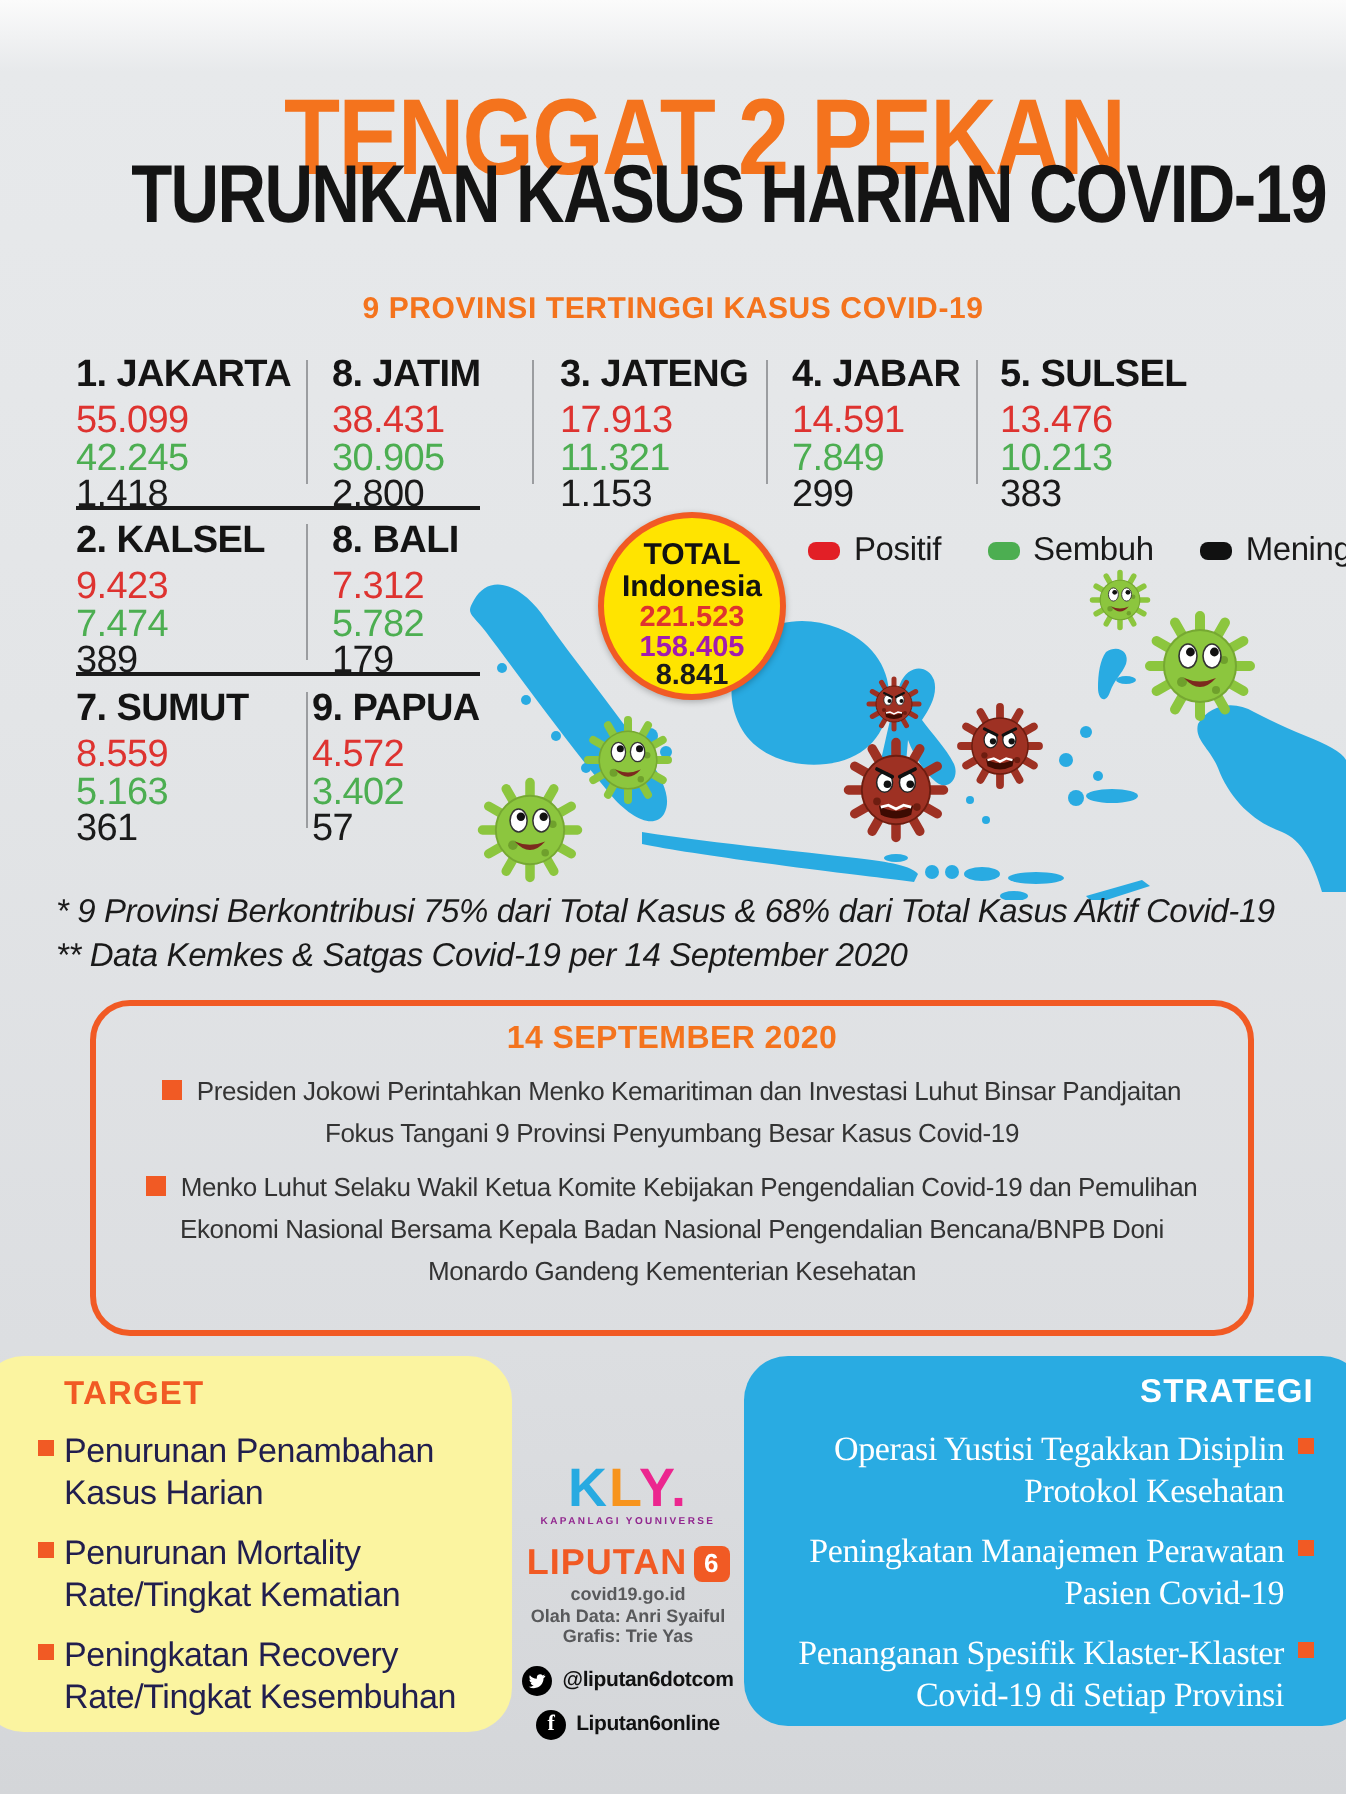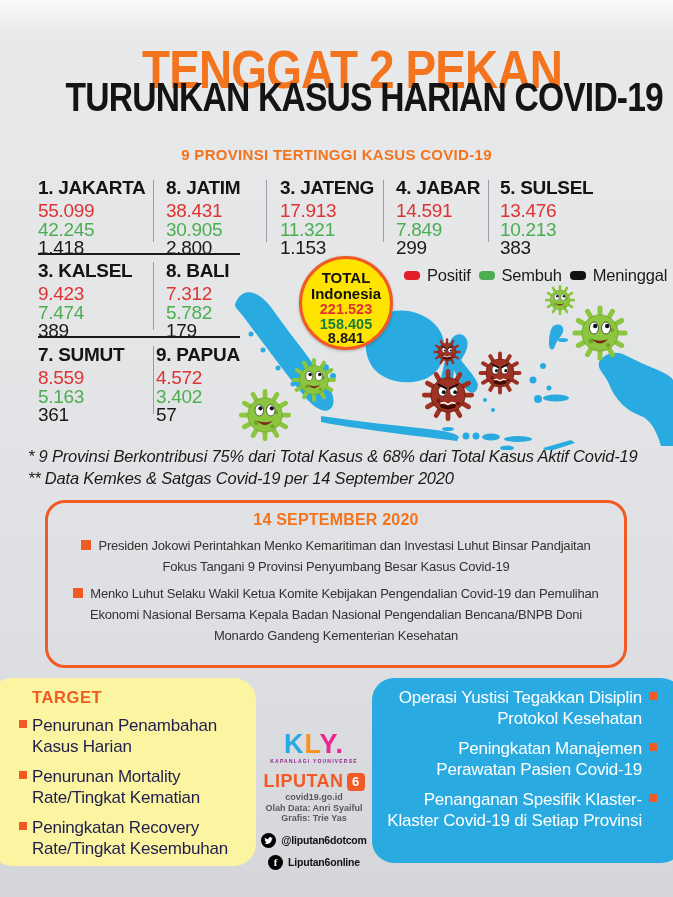--- a/index.html
+++ b/index.html
@@ -31,39 +31,39 @@
   
   .total-circle{left:299px;top:256px;width:88px;height:88px;border-radius:50%;
     background:#ffe400;border:3px solid #f15a24;z-index:6;text-align:center;
     box-shadow:0 1px 3px rgba(0,0,0,.25);}
   .total-circle .tl{font-size:15px;font-weight:800;color:#111;line-height:16px;}
   .total-circle .tv{font-size:14.5px;font-weight:700;line-height:14.5px;}
   .total-pad{padding-top:11px;}
   
   .legend{left:404px;top:266px;display:flex;align-items:center;gap:7px;z-index:6;}
   .chip{width:16px;height:9px;border-radius:4px;display:inline-block;}
-  .leg-label{font-size:16.5px;color:#1a1a1a;margin-right:1px;letter-spacing:-.2px;}
+  .leg-label{font-size:16.5px;color:#1a1a1a;margin-right:16px;letter-spacing:-.2px;}
   
   .fnote{left:28px;font-size:16.5px;font-style:italic;color:#1a1a1a;letter-spacing:-.2px;}
   
   .event-box{left:45px;top:500px;width:576px;height:162px;border:3px solid #f15a24;border-radius:20px;
     text-align:center;}
   .ev-date{margin-top:8px;font-size:16px;font-weight:800;color:#f4731d;letter-spacing:.2px;}
   .ev-p{margin:6px auto 0;width:540px;font-size:13px;line-height:21px;color:#333;letter-spacing:-.2px;}
   .sq{display:inline-block;width:10px;height:10px;background:#f15a24;margin-right:7px;}
   
   .target-box{left:-10px;top:678px;width:266px;height:188px;background:#fbf4a0;border-radius:22px;
     padding:10px 12px 0 42px;box-sizing:border-box;}
   .tg-title{font-size:16.5px;font-weight:800;color:#f15a24;letter-spacing:.6px;margin-bottom:8px;}
   .tg-item{position:relative;font-size:17px;line-height:21px;color:#211e4e;margin-bottom:9px;letter-spacing:-.2px;}
   .tg-item .bullet{position:absolute;left:-13px;top:5px;width:8px;height:8px;background:#f15a24;}
   .strategy-box{left:372px;top:678px;width:311px;height:185px;background:#29abe2;border-radius:22px;
     padding:9px 26px 0 12px;box-sizing:border-box;text-align:right;}
   .st-title{font-size:16.5px;font-weight:800;color:#fff;letter-spacing:.6px;margin-bottom:8px;}
-  .st-item{position:relative;font-size:17px;line-height:21px;color:#fff;margin-bottom:9px;padding-right:15px;letter-spacing:-.2px;}
+  .st-item{position:relative;font-size:17px;line-height:21px;color:#fff;margin-bottom:9px;padding-right:15px;letter-spacing:-.2px;font-family:Liberation Serif, serif;}
   .st-item .bullet{position:absolute;right:0;top:5px;width:8px;height:8px;background:#f15a24;}
   
   .credits{left:254px;top:731px;width:120px;text-align:center;}
   .kly{font-size:27px;font-weight:800;letter-spacing:1px;line-height:26px;}
   .kly .k{color:#27aae1;} .kly .l{color:#f7941d;} .kly .y{color:#ec268f;} .kly .dot{color:#ec268f;}
   .kly-sub{font-size:5px;color:#92278f;letter-spacing:1.2px;font-weight:700;margin-top:1px;}
   .liputan-row{margin-top:7px;display:flex;align-items:center;justify-content:center;gap:3px;}
   .liputan-text{font-size:18px;font-weight:800;color:#f15a24;letter-spacing:.5px;}
   .six-box{width:18px;height:18px;background:#f15a24;border-radius:4px;color:#fff;font-size:13px;
     font-weight:800;display:flex;align-items:center;justify-content:center;}
@@ -115,21 +115,21 @@
     <span class="v black">383</span>
   </div>
   <div class="abs vdiv" style="left:153px;top:180px;height:62px"></div>
   <div class="abs vdiv" style="left:266px;top:180px;height:62px"></div>
   <div class="abs vdiv" style="left:383px;top:180px;height:62px"></div>
   <div class="abs vdiv" style="left:488px;top:180px;height:62px"></div>
 
   <div class="abs hline" style="left:38px;top:253px;width:202px"></div>
 
   <div class="abs pcol g2" style="left:38px">
-    <div class="pname">3. KALSEL</div>
+    <div class="pname">2. KALSEL</div>
     <span class="v red">9.423</span>
     <span class="v green">7.474</span>
     <span class="v black">389</span>
   </div>
   <div class="abs pcol g2" style="left:166px">
     <div class="pname">8. BALI</div>
     <span class="v red">7.312</span>
     <span class="v green">5.782</span>
     <span class="v black">179</span>
   </div>
@@ -219,21 +219,21 @@
       <use href="#virusR" transform="translate(225 125) scale(0.95)"></use>
       <use href="#virusR" transform="translate(277 103) scale(0.78)"></use>
     </g>
   </svg>
 
   <div class="abs total-circle">
     <div class="total-pad">
       <div class="tl">TOTAL</div>
       <div class="tl">Indonesia</div>
       <div class="tv" style="color:#de3330">221.523</div>
-      <div class="tv" style="color:#15803d">158.405</div>
+      <div class="tv" style="color:#a21caf">158.405</div>
       <div class="tv" style="color:#1a1a1a">8.841</div>
     </div>
   </div>
 
   <div class="abs legend">
     <span class="chip" style="background:#e21f26"></span>
     <span class="leg-label">Positif</span>
     <span class="chip" style="background:#4cae51"></span>
     <span class="leg-label">Sembuh</span>
     <span class="chip" style="background:#111"></span>
@@ -250,20 +250,21 @@
   </div>
 
   <div class="abs target-box">
     <div class="tg-title">TARGET</div>
     <div class="tg-item"><span class="bullet"></span><span>Penurunan Penambahan Kasus Harian</span></div>
     <div class="tg-item"><span class="bullet"></span><span>Penurunan Mortality Rate/Tingkat Kematian</span></div>
     <div class="tg-item"><span class="bullet"></span><span>Peningkatan Recovery Rate/Tingkat Kesembuhan</span></div>
   </div>
 
   <div class="abs strategy-box">
+    <div class="st-title">STRATEGI</div>
     <div class="st-item"><span>Operasi Yustisi Tegakkan Disiplin Protokol Kesehatan</span><span class="bullet"></span></div>
     <div class="st-item"><span>Peningkatan Manajemen Perawatan Pasien Covid-19</span><span class="bullet"></span></div>
     <div class="st-item"><span>Penanganan Spesifik Klaster-Klaster Covid-19 di Setiap Provinsi</span><span class="bullet"></span></div>
   </div>
 
   <div class="abs credits">
     <div class="kly">
       <span class="k">K</span><span class="l">L</span><span class="y">Y</span><span class="dot">.</span>
     </div>
     <div class="kly-sub">KAPANLAGI YOUNIVERSE</div>

